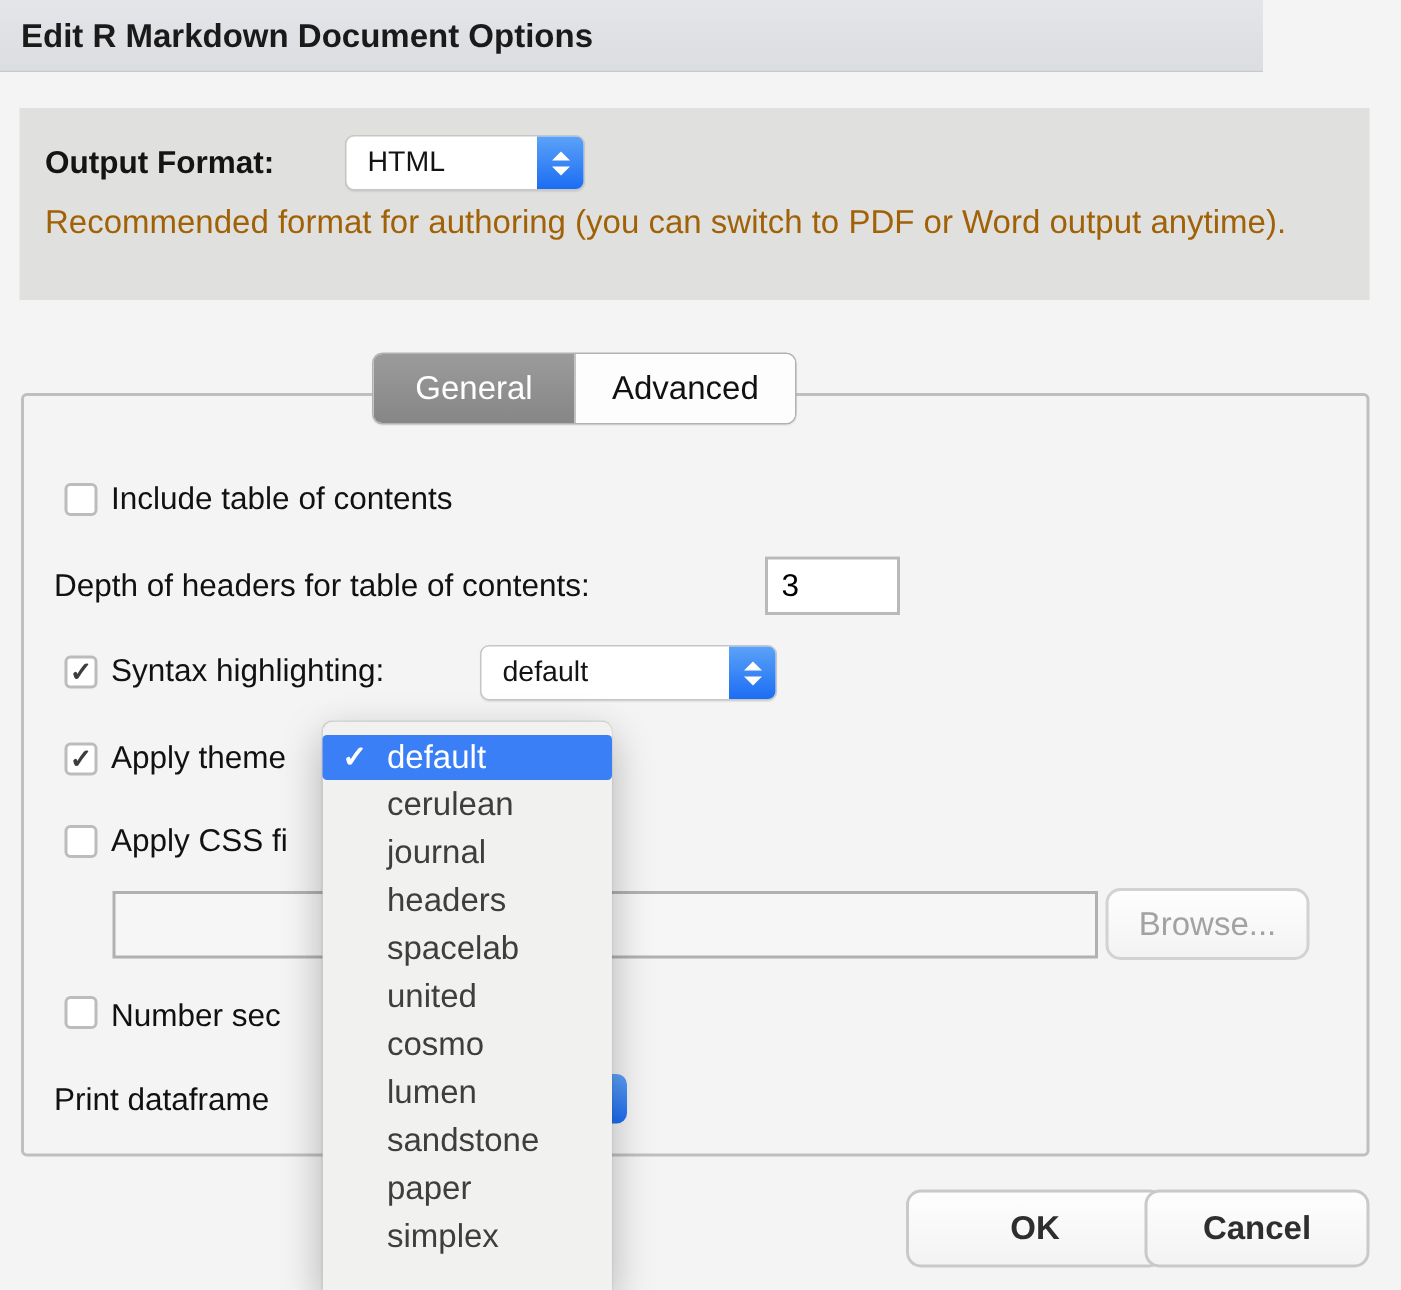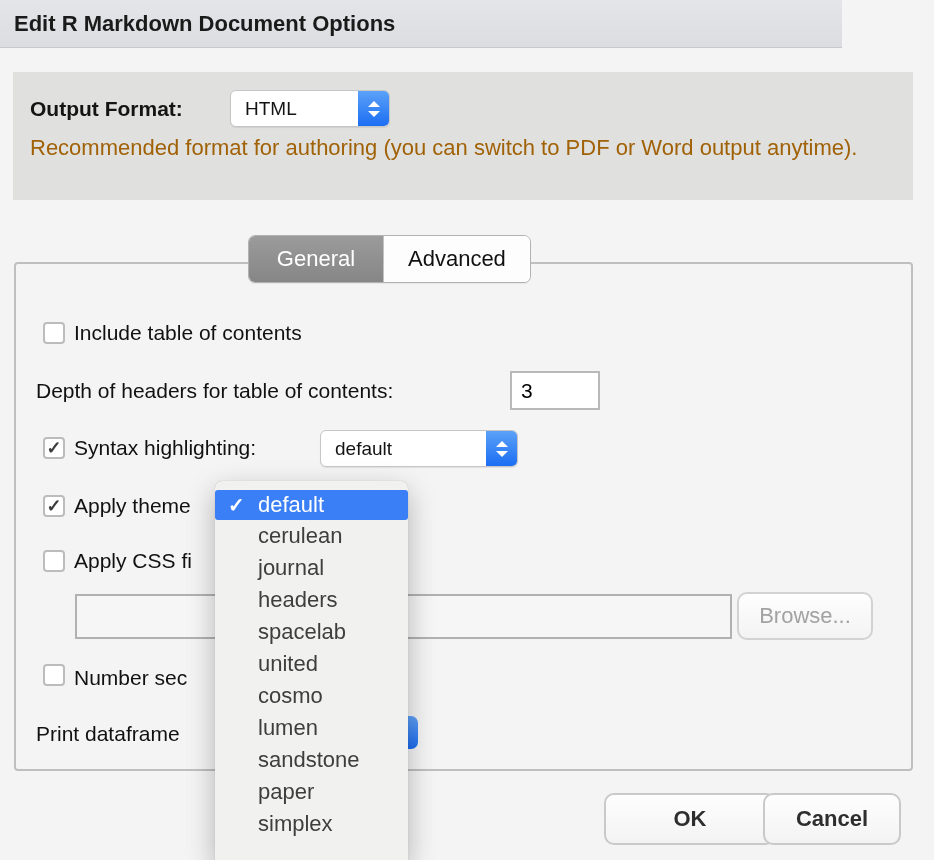--- a/index.html
+++ b/index.html
@@ -206,21 +206,21 @@
 <input class="abs css-input" value="" style="">
 <div class="abs btn disabled" style="left:737px; top:592px; width:136px; height:48px;">Browse...</div>
 
 <div class="abs checkbox" style="left:43px; top:664px;"></div>
 <div class="abs label" style="left:74px; top:666px;">Number sec</div>
 
 <div class="abs label" style="left:36px; top:722px;">Print dataframe</div>
 <div class="abs blue-fragment"></div>
 
 <div class="abs btn" style="left:604px; top:793px; width:172px; height:52px;">OK</div>
-<div class="abs btn" style="left:763px; top:793px; width:138px; height:52px;">Cancel</div>
+<div class="abs btn" style="left:763px; top:793px; width:150px; height:52px;">Cancel</div>
 
 <div class="abs menu">
     <div class="menu-item selected">
       <span class="menu-check">✓</span>
       <span>default</span>
     </div>
     <div class="menu-item">
       <span class="menu-check"></span>
       <span>cerulean</span>
     </div>

